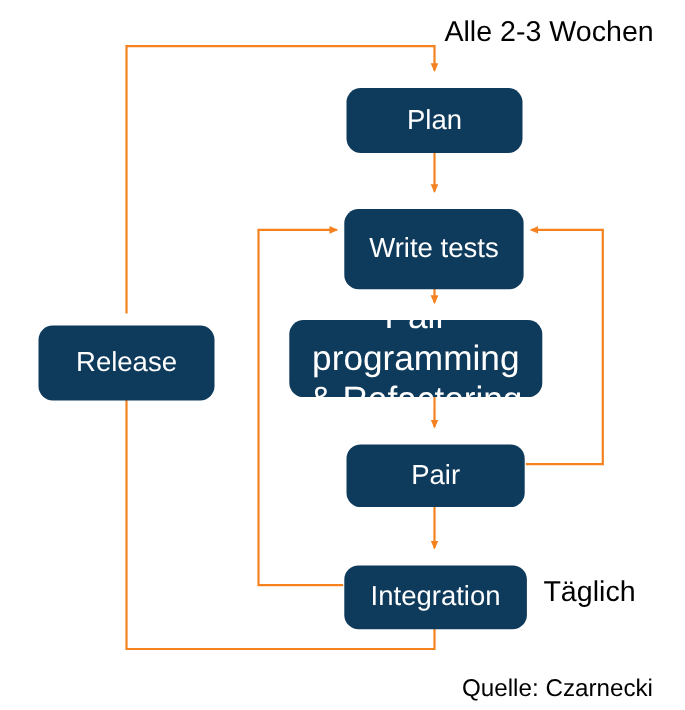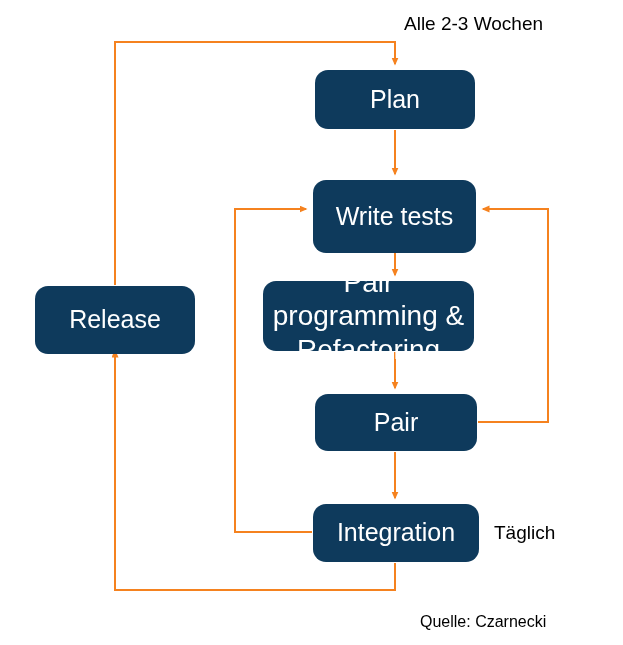--- a/index.html
+++ b/index.html
@@ -41,37 +41,38 @@
     background: var(--node-fill, #0e3a5c);
     color: var(--node-text, #ffffff);
     border-radius: 13px;
     display: flex;
     align-items: center;
     justify-content: center;
     text-align: center;
     font-size: 25px;
     line-height: 1.18;
     padding: 0 8px;
+    margin-top: 10px;
   }
   .node-plan        { left: 315px; top:  70px; width: 160px; height: 59px; }
   .node-write-tests { left: 313px; top: 180px; width: 163px; height: 73px; }
-  .node-pair        { left: 263px; top: 281px; width: 211px; height: 70px; font-size: 28px; }
+  .node-pair        { left: 263px; top: 281px; width: 230px; height: 70px; font-size: 32px; }
   .node-test        { left: 315px; top: 394px; width: 162px; height: 57px; }
   .node-integration { left: 313px; top: 504px; width: 166px; height: 58px; }
   .node-release     { left:  35px; top: 286px; width: 160px; height: 68px; }
   .label {
     position: absolute;
     z-index: 2;
     color: var(--label-text, #000000);
-    font-size: 19px;
+    font-size: 26px;
     white-space: nowrap;
   }
   .label-cycle  { left: 404px; top: 13px; }
   .label-daily  { left: 494px; top: 522px; }
-  .label-source { left: 420px; top: 613px; font-size: 16px; }
+  .label-source { left: 420px; top: 613px; font-size: 22px; }
 </style>
 </head>
 <body>
 
 <div class="stage">
 
   <svg class="arrows" viewBox="0 0 623 645" xmlns="http://www.w3.org/2000/svg">
     <defs>
       <marker id="ah" markerWidth="9" markerHeight="8" refX="6.5" refY="3.5" orient="auto" markerUnits="userSpaceOnUse">
         <path class="arrowhead" d="M0,0 L8,3.5 L0,7 Z"></path>

